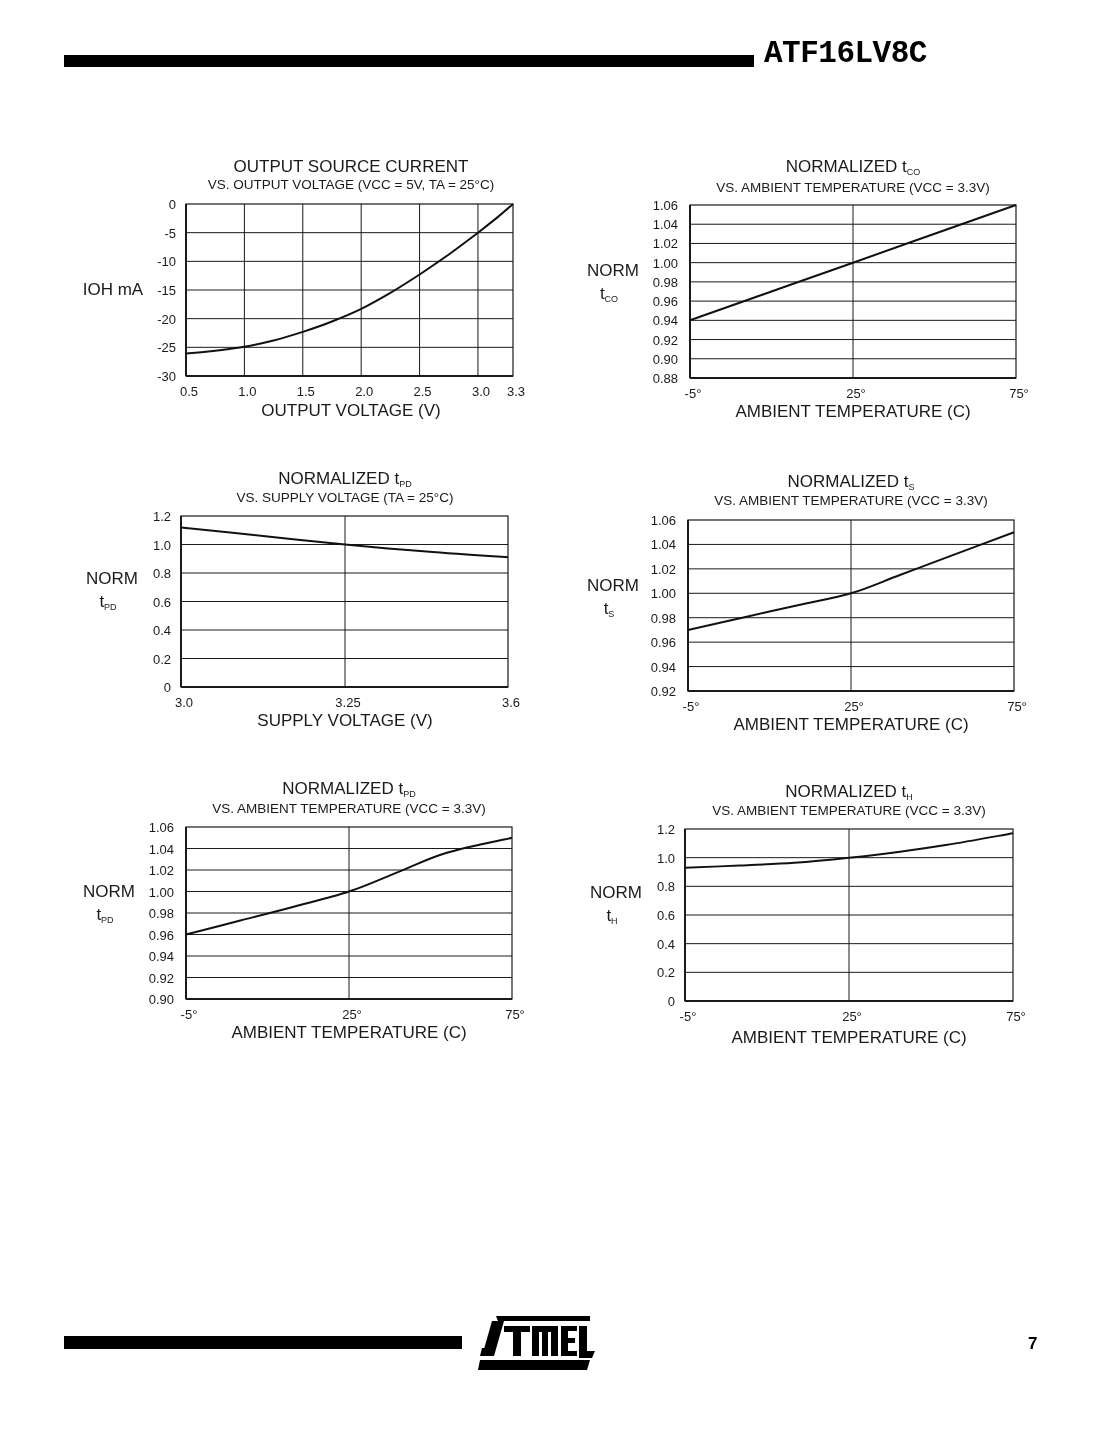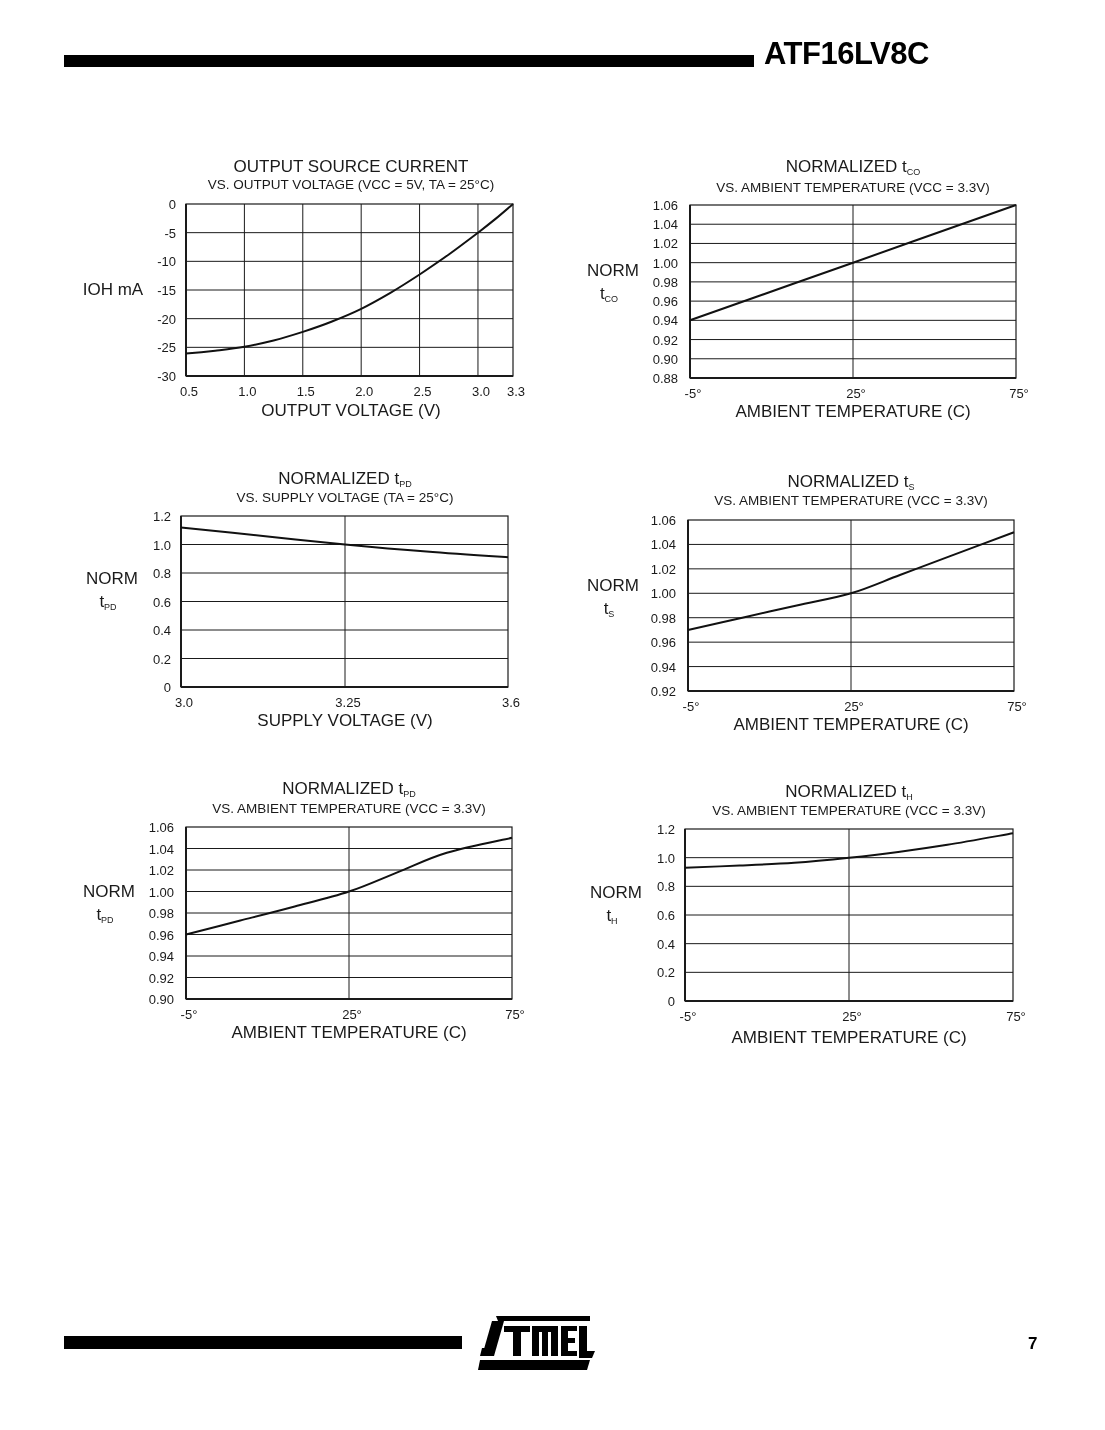--- a/index.html
+++ b/index.html
@@ -1,20 +1,20 @@
 <!DOCTYPE html>
 <html><head>
 <meta charset="utf-8">
 <style>
   html, body { margin: 0; padding: 0; background: #ffffff; }
   body { width: 1105px; height: 1430px; position: relative; overflow: hidden;
          font-family: "Liberation Sans", sans-serif; color: #1a1a1a; }
   .header-rule { position: absolute; left: 64px; top: 55px; width: 690px; height: 12px; background: #000; }
   .header-title { position: absolute; left: 764px; top: 36px; font-size: 31px; font-weight: bold; color: #000;
-                  letter-spacing: -0.5px; font-family: Liberation Sans, sans-serif; }
+                  letter-spacing: -0.5px; font-family: Liberation Mono, monospace; }
   .footer-rule { position: absolute; left: 64px; top: 1336px; width: 398px; height: 13px; background: #000; }
   .footer-logo { position: absolute; left: 478px; top: 1316px; width: 118px; height: 56px; }
   .page-number { position: absolute; left: 1028px; top: 1334px; font-size: 17px; font-weight: bold; color: #000; }
   svg.chart { position: absolute; left: 0; top: 0; overflow: visible; }
   .chart-text { font-family: "Liberation Sans", sans-serif; fill: #1a1a1a; }
 </style>
 </head>
 <body>
 
 <div class="header-rule"></div>

